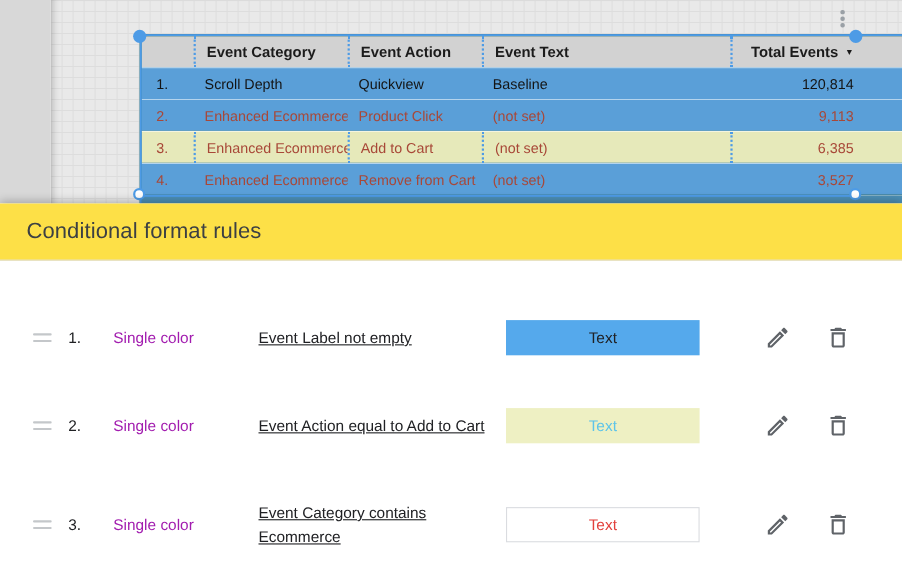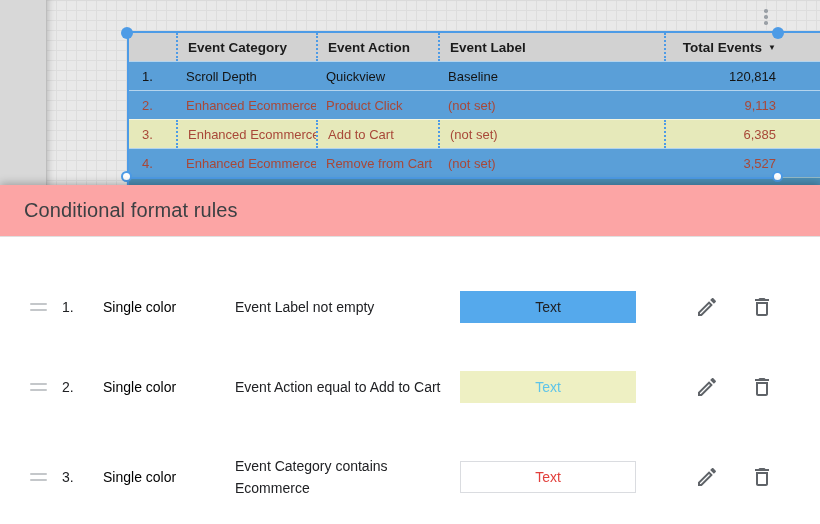--- a/index.html
+++ b/index.html
@@ -53,34 +53,34 @@
 
   
   .handle-dot { position:absolute; width:12px; height:12px; border-radius:50%;
     background:var(--accent-blue); z-index:6; cursor:nwse-resize; }
   .handle-hollow { position:absolute; width:11px; height:11px; border-radius:50%;
     background:#ffffff; border:2px solid var(--accent-blue); z-index:6; cursor:ns-resize; }
 
   
   .panel { position:absolute; left:0; top:185px; width:820px; height:339px;
     background:#ffffff; z-index:10; box-shadow:0 -2px 8px rgba(0,0,0,0.25); }
-  .panel-header { height:52px; background:#fca5a5; border-bottom:1px solid #e0e0e0;
+  .panel-header { height:52px; background:#fde047; border-bottom:1px solid #e0e0e0;
     display:flex; align-items:center; padding-left:24px; }
   .panel-title { font-size:20px; color:#3c4043; letter-spacing:0.1px; }
 
   .rule { position:absolute; left:0; width:820px; }
   .rule-1 { top:98px;  height:48px; }
   .rule-2 { top:178px; height:48px; }
   .rule-3 { top:260px; height:64px; }
   .rule > * { position:absolute; top:50%; transform:translateY(-50%); }
   .dragh { left:30px; width:17px; display:flex; flex-direction:column; gap:4px; cursor:grab; }
   .dragh i { height:2px; background:#c4c7ca; border-radius:1px; }
   .rnum  { left:62px; font-size:14px; color:#202124; }
-  .rtype { left:103px; font-size:14px; color:#000000; }
-  .rcond { left:235px; width:192px; font-size:14px; color:#202124; line-height:22px; }
+  .rtype { left:103px; font-size:14px; color:#a21caf; }
+  .rcond { left:235px; width:192px; font-size:14px; color:#202124; line-height:22px;text-decoration:underline; }
   .swatch { left:460px; width:176px; height:32px; display:flex; align-items:center;
     justify-content:center; font-size:14px; cursor:pointer; }
   .icon-btn { width:24px; height:24px; cursor:pointer; }
   .icon-pencil { left:695px; }
   .icon-trash  { left:750px; }
   .icon-btn svg { width:100%; height:100%; fill:#5f6368; }
 </style>
 </head>
 <body>
 
@@ -93,21 +93,21 @@
     <i></i>
       <i></i>
       <i></i>
   </div>
 
   <div class="tablewrap">
     <div class="trow thead">
       <div class="c n"></div>
       <div class="c cat">Event Category</div>
       <div class="c act">Event Action</div>
-      <div class="c lab">Event Label</div>
+      <div class="c lab">Event Text</div>
       <div class="c tot">
         <span>Total Events</span>
         <span class="arrow">▼</span>
       </div>
     </div>
 
     <div class="trow drow bg-blue t-dark">
       <div class="c n">1.</div>
       <div class="c cat">Scroll Depth</div>
       <div class="c act">Quickview</div>

